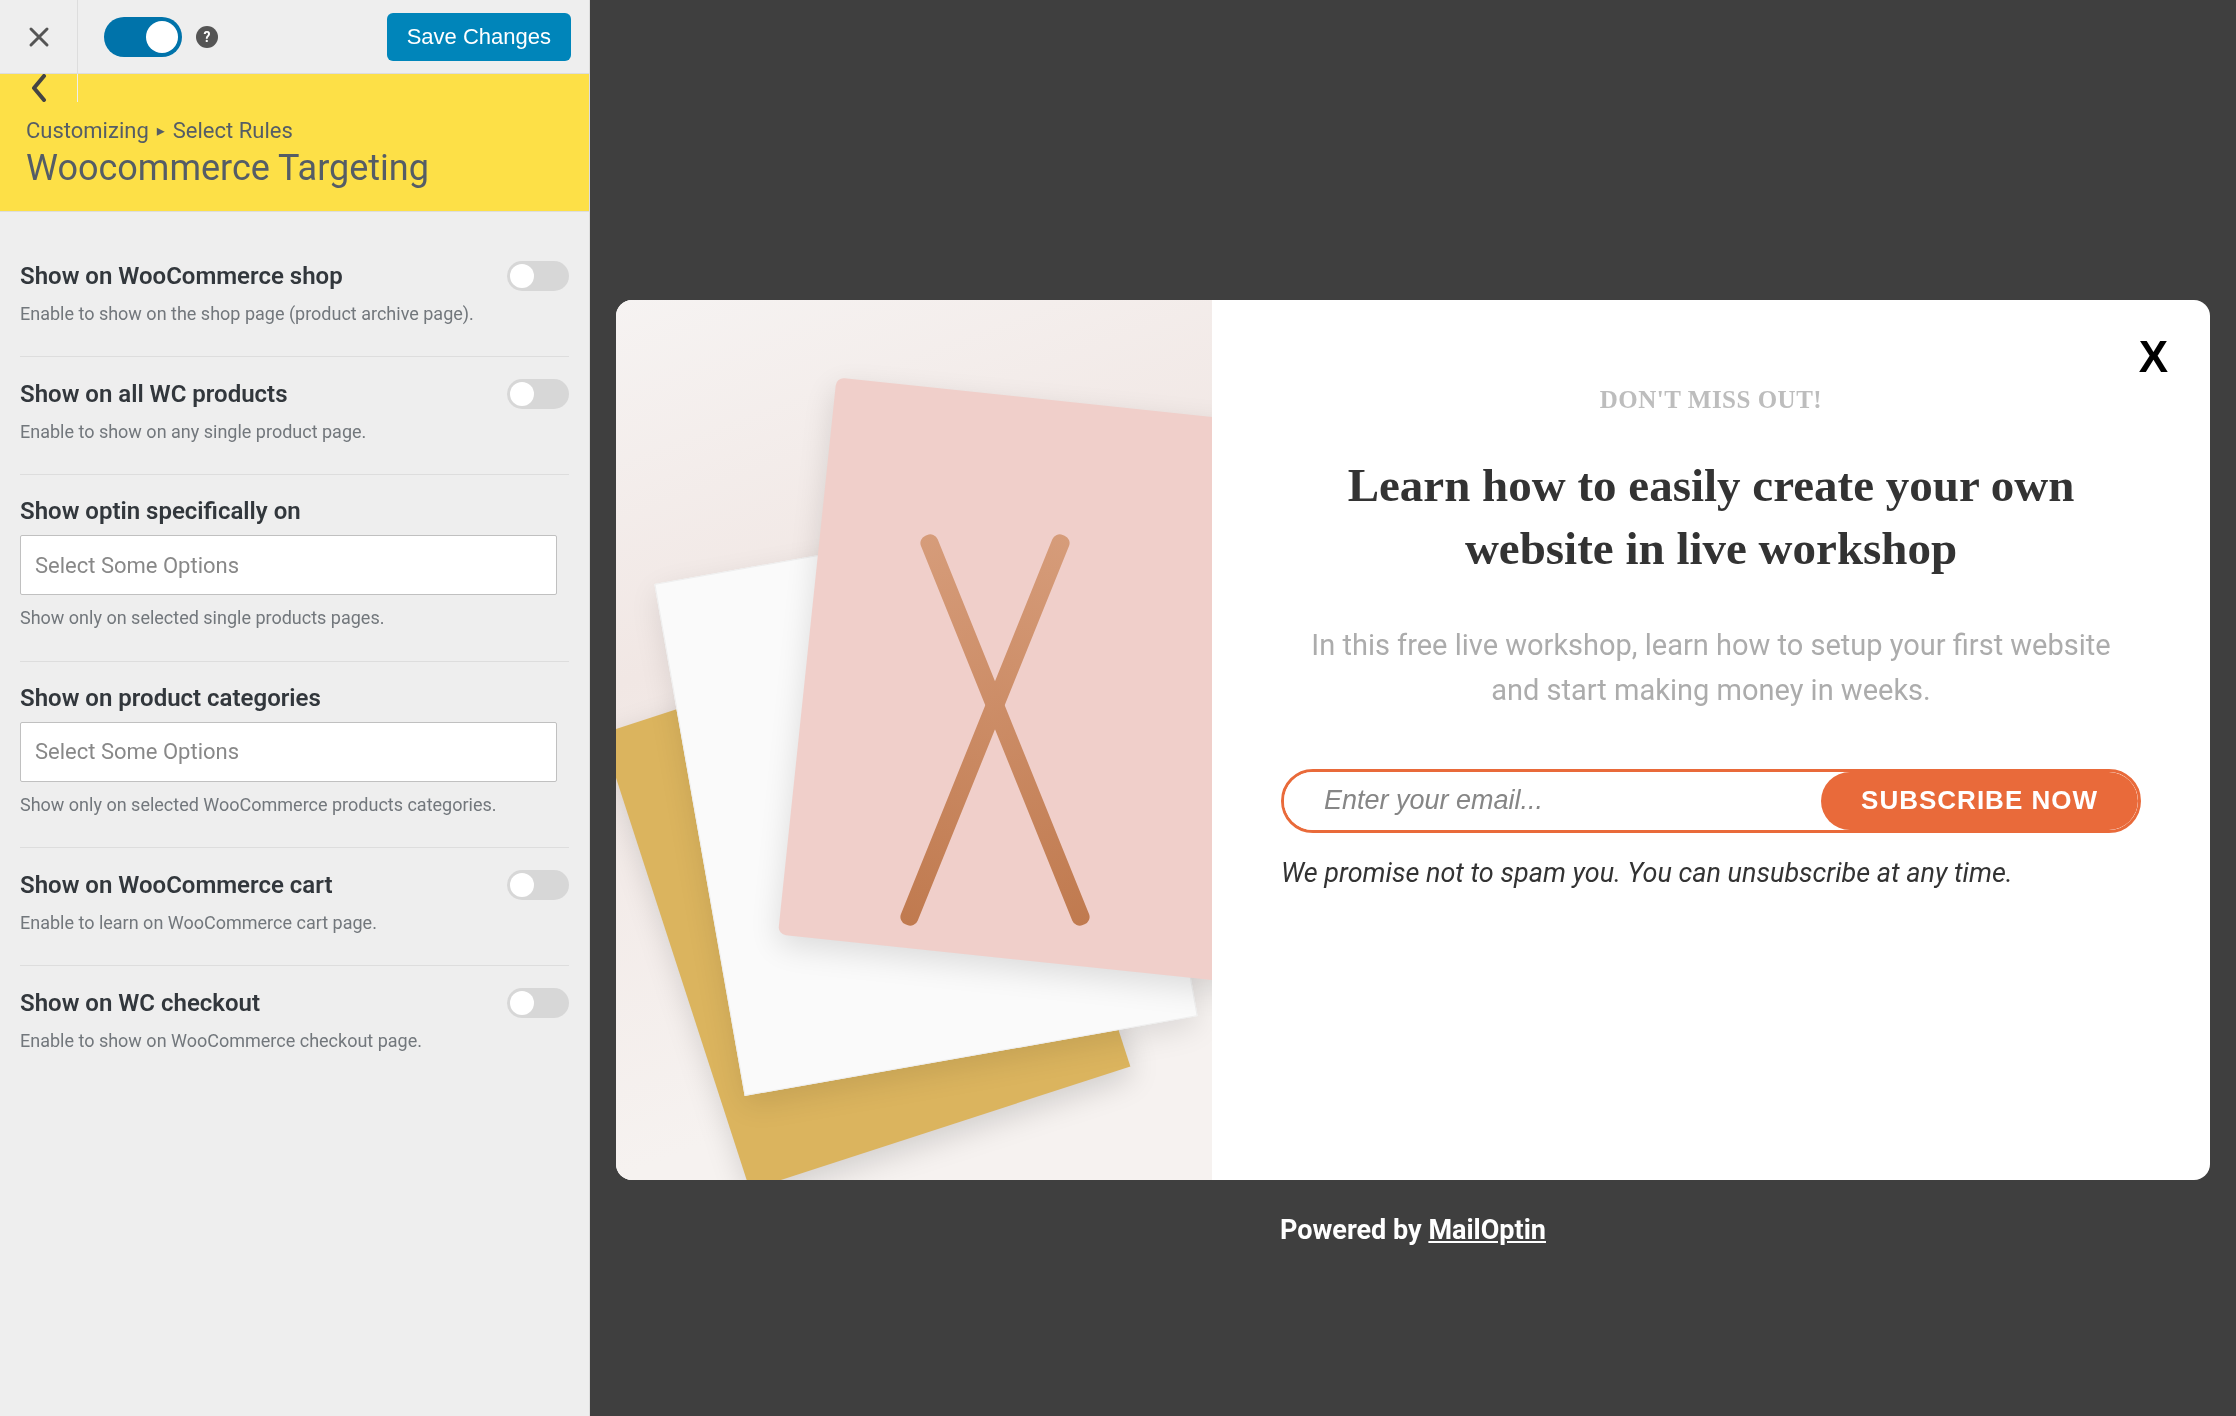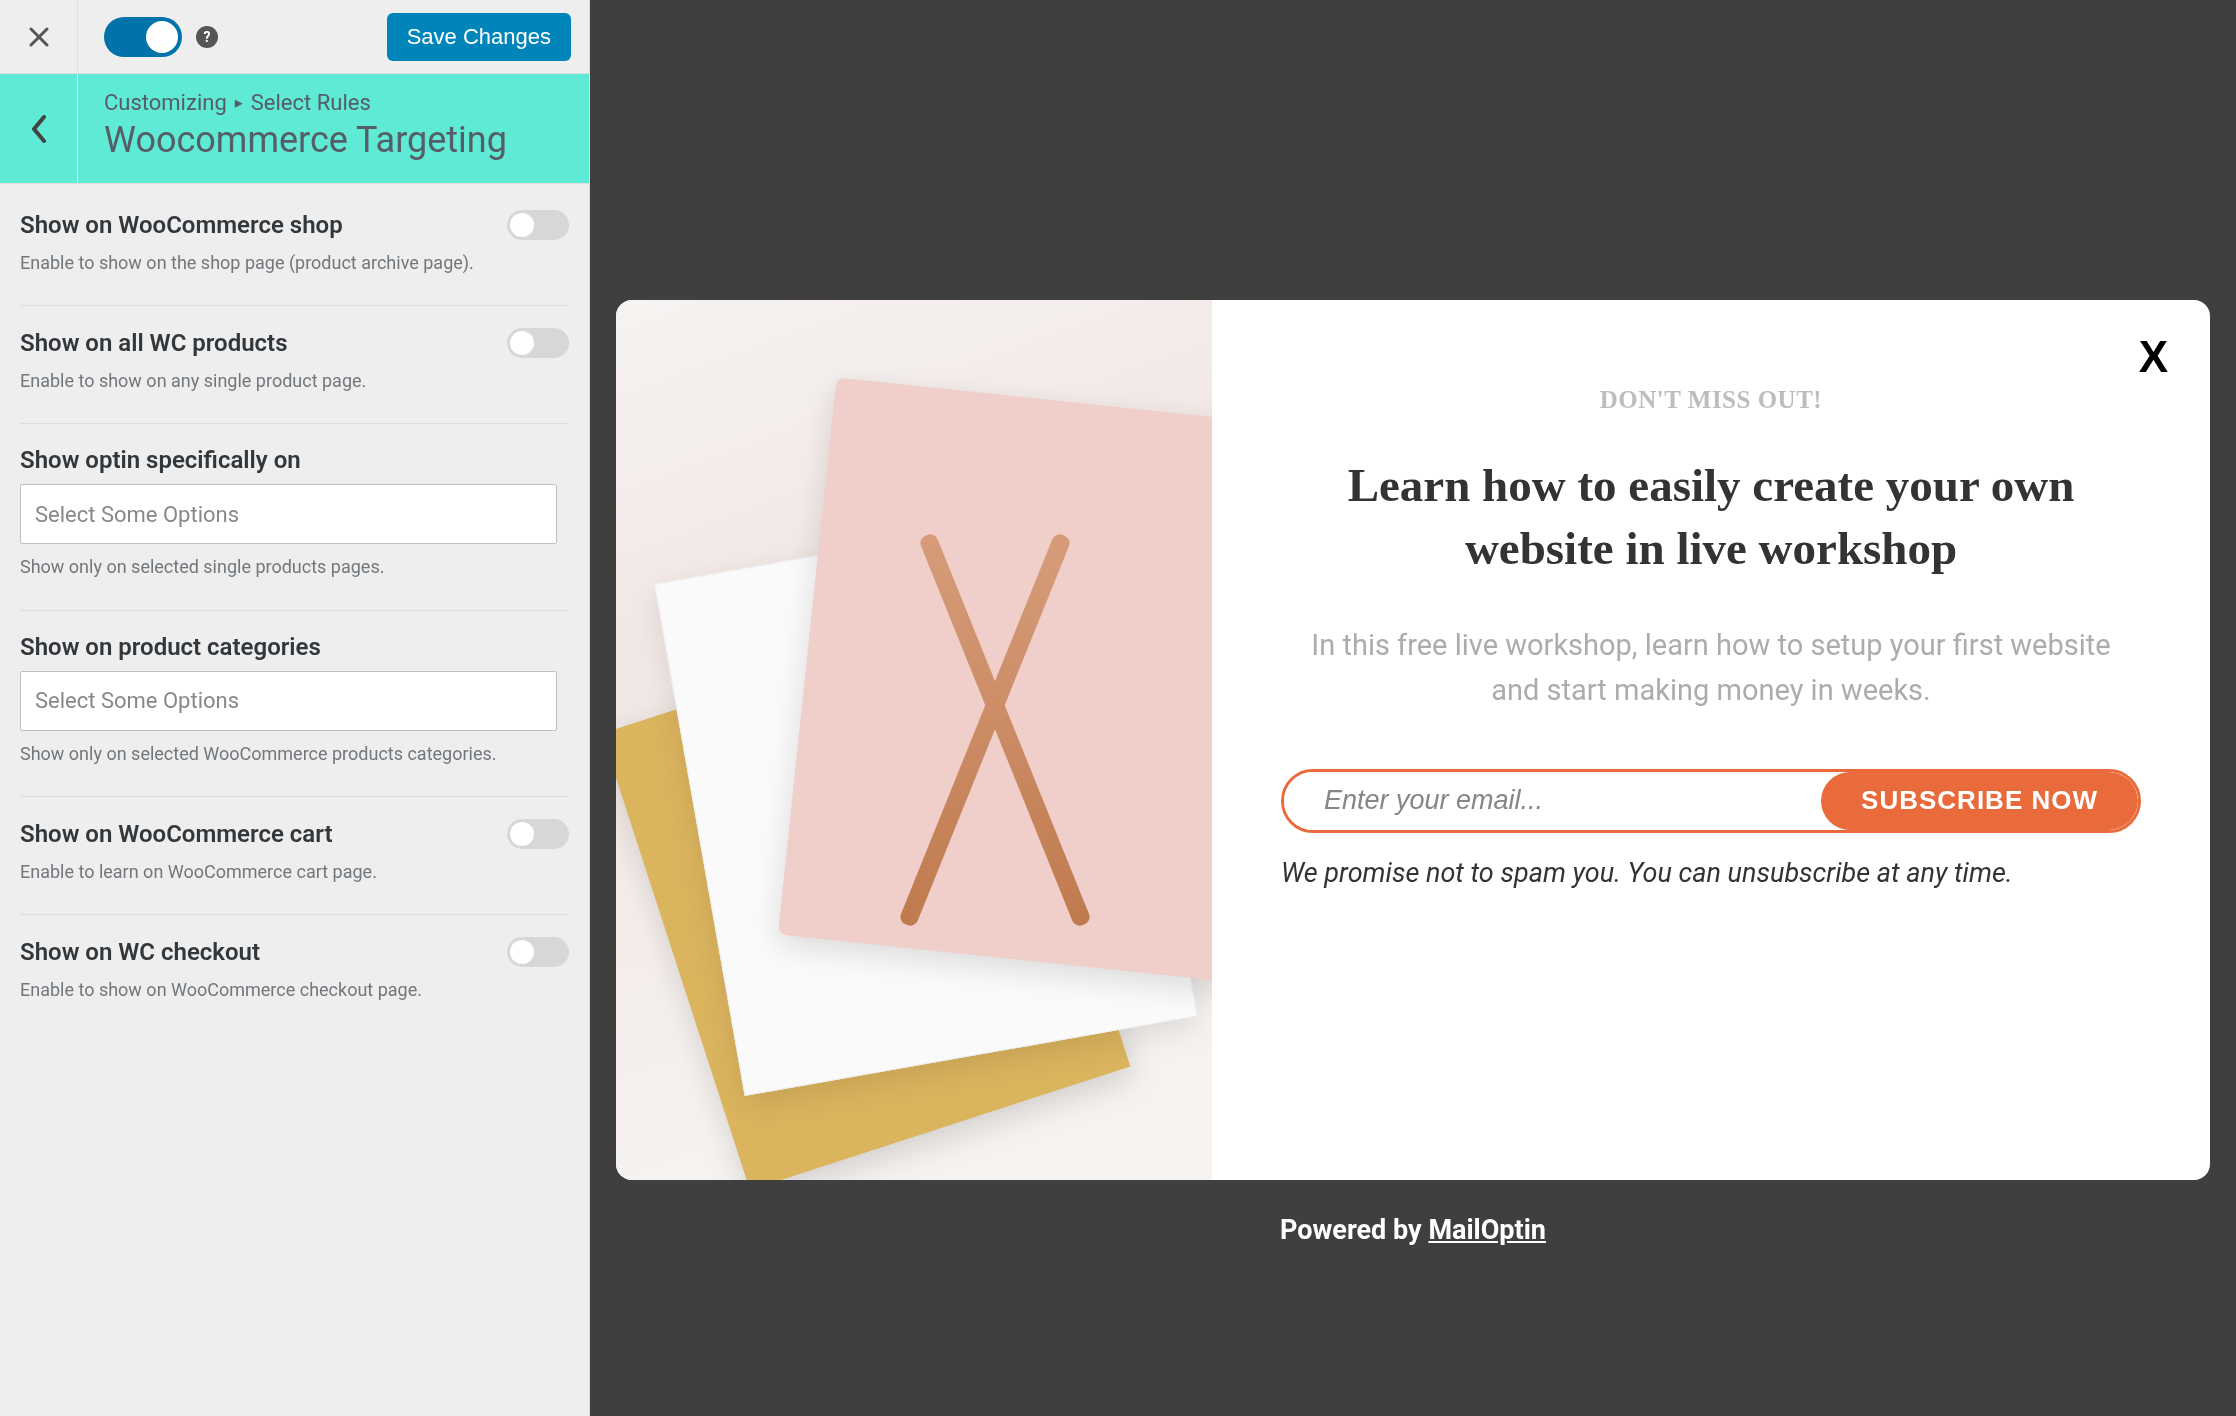--- a/index.html
+++ b/index.html
@@ -87,21 +87,22 @@
     height: 48px;
     padding: 0 20px;
     font-size: 22px;
     font-weight: 400;
     cursor: pointer;
   }
 
   .header-row {
     display: flex;
     border-bottom: 1px solid #ddd;
-    background: #5eead4;
+    background: #fde047;
+    flex-direction: column;
   }
   .back-btn {
     width: 78px;
     display: flex;
     align-items: center;
     justify-content: center;
     cursor: pointer;
     font-size: 30px;
     color: #444;
     border-right: 1px solid #eee;
@@ -122,20 +123,21 @@
     font-size: 36px;
     color: #555d66;
     font-weight: 400;
     margin-top: 4px;
   }
 
   .settings {
     flex: 1;
     overflow-y: auto;
     padding: 22px 20px 40px 20px;
+    margin-top: 23px;
   }
   .setting {
     border-bottom: 1px solid #ddd;
     padding: 22px 0 30px 0;
   }
   .setting:first-child { padding-top: 4px; }
   .setting-header {
     display: flex;
     justify-content: space-between;
     align-items: center;

